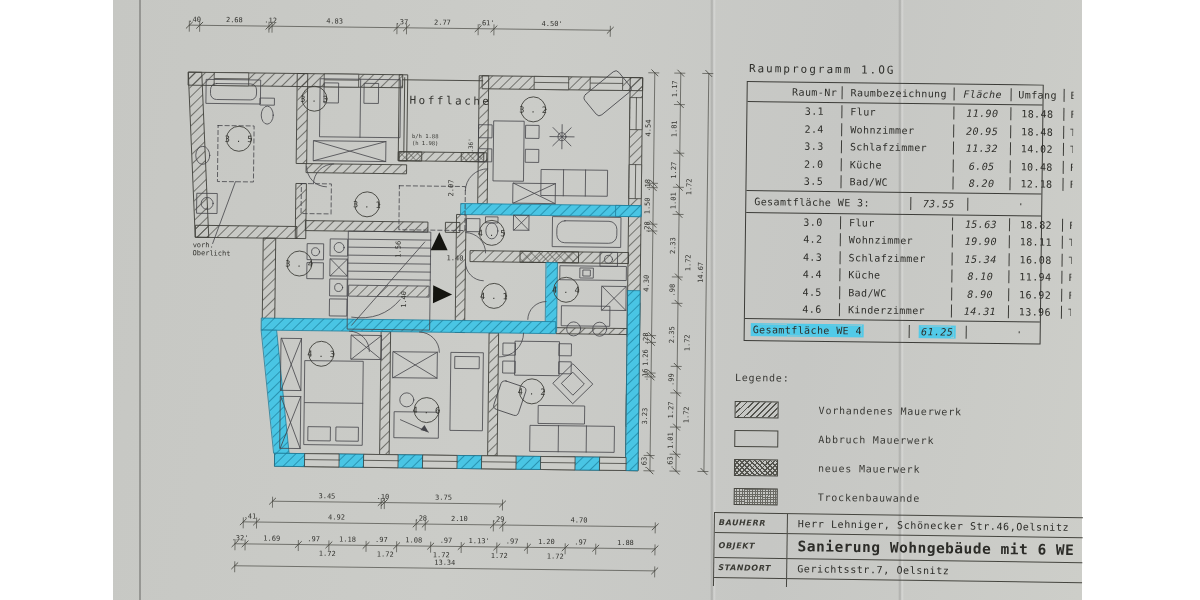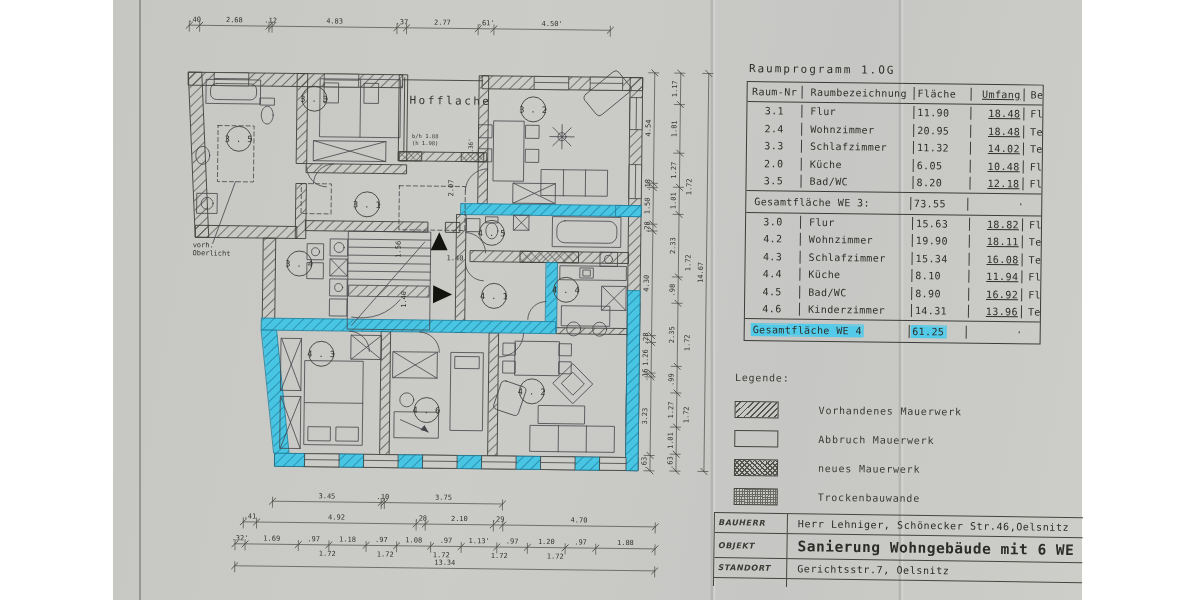--- a/index.html
+++ b/index.html
@@ -12,24 +12,24 @@
   .crease{position:absolute;top:0;height:600px;width:6px;
           background:linear-gradient(90deg,rgba(120,120,118,0),rgba(120,120,118,.35),rgba(255,255,255,.25),rgba(120,120,118,0));}
   svg text{font-family:"DejaVu Sans Mono", monospace;fill:#33332f;}
   
   #tbl-wrap{position:absolute;left:747px;top:62px;width:300px;color:#2e2e2a;
             transform:rotate(0.7deg);transform-origin:top left;}
   .tbl-title{font-size:11px;letter-spacing:2px;margin:0 0 6px 2px;}
   #room-table{border:1.6px solid #3c3c38;width:295px;font-size:10px;letter-spacing:.4px;}
   .trow{display:flex;align-items:center;}
   .trow>div{padding:1px 3px;white-space:nowrap;overflow:hidden;}
-  .c1{width:48px;text-align:center;border-right:1.4px solid #3c3c38;flex:none;}
+  .c1{width:48px;text-align:center;border-right:1.4px solid #3c3c38;flex:none;margin-left:40px;}
   .c2{width:100px;border-right:1.4px solid #3c3c38;flex:none;padding-left:8px!important;}
-  .c3{width:50px;border-right:1.4px solid #3c3c38;flex:none;}
-  .c4{width:46px;text-align:right;border-right:1.4px solid #3c3c38;flex:none;text-decoration:underline;}
+  .c3{width:50px;text-align:center;border-right:1.4px solid #3c3c38;flex:none;font-style:italic;}
+  .c4{width:46px;text-align:center;border-right:1.4px solid #3c3c38;flex:none;}
   .c5{flex:1;padding-left:6px!important;}
   .c12{width:152.5px;border-right:1.4px solid #3c3c38;flex:none;padding-left:8px!important;}
   .thead{height:19px;border-bottom:1.6px solid #3c3c38;font-size:10px;}
   .tdata{height:17.5px;}
   .ttotal{height:21px;border-top:1.6px solid #3c3c38;border-bottom:1.6px solid #3c3c38;}
   .ttotal.last{border-bottom:none;}
   .hl{background:#52cae8;box-shadow:0 0 0 2px #52cae8;}
   
   #legend{position:absolute;left:735px;top:372px;color:#3a3a36;font-size:10px;letter-spacing:.8px;
           transform:rotate(0.6deg);transform-origin:top left;}

